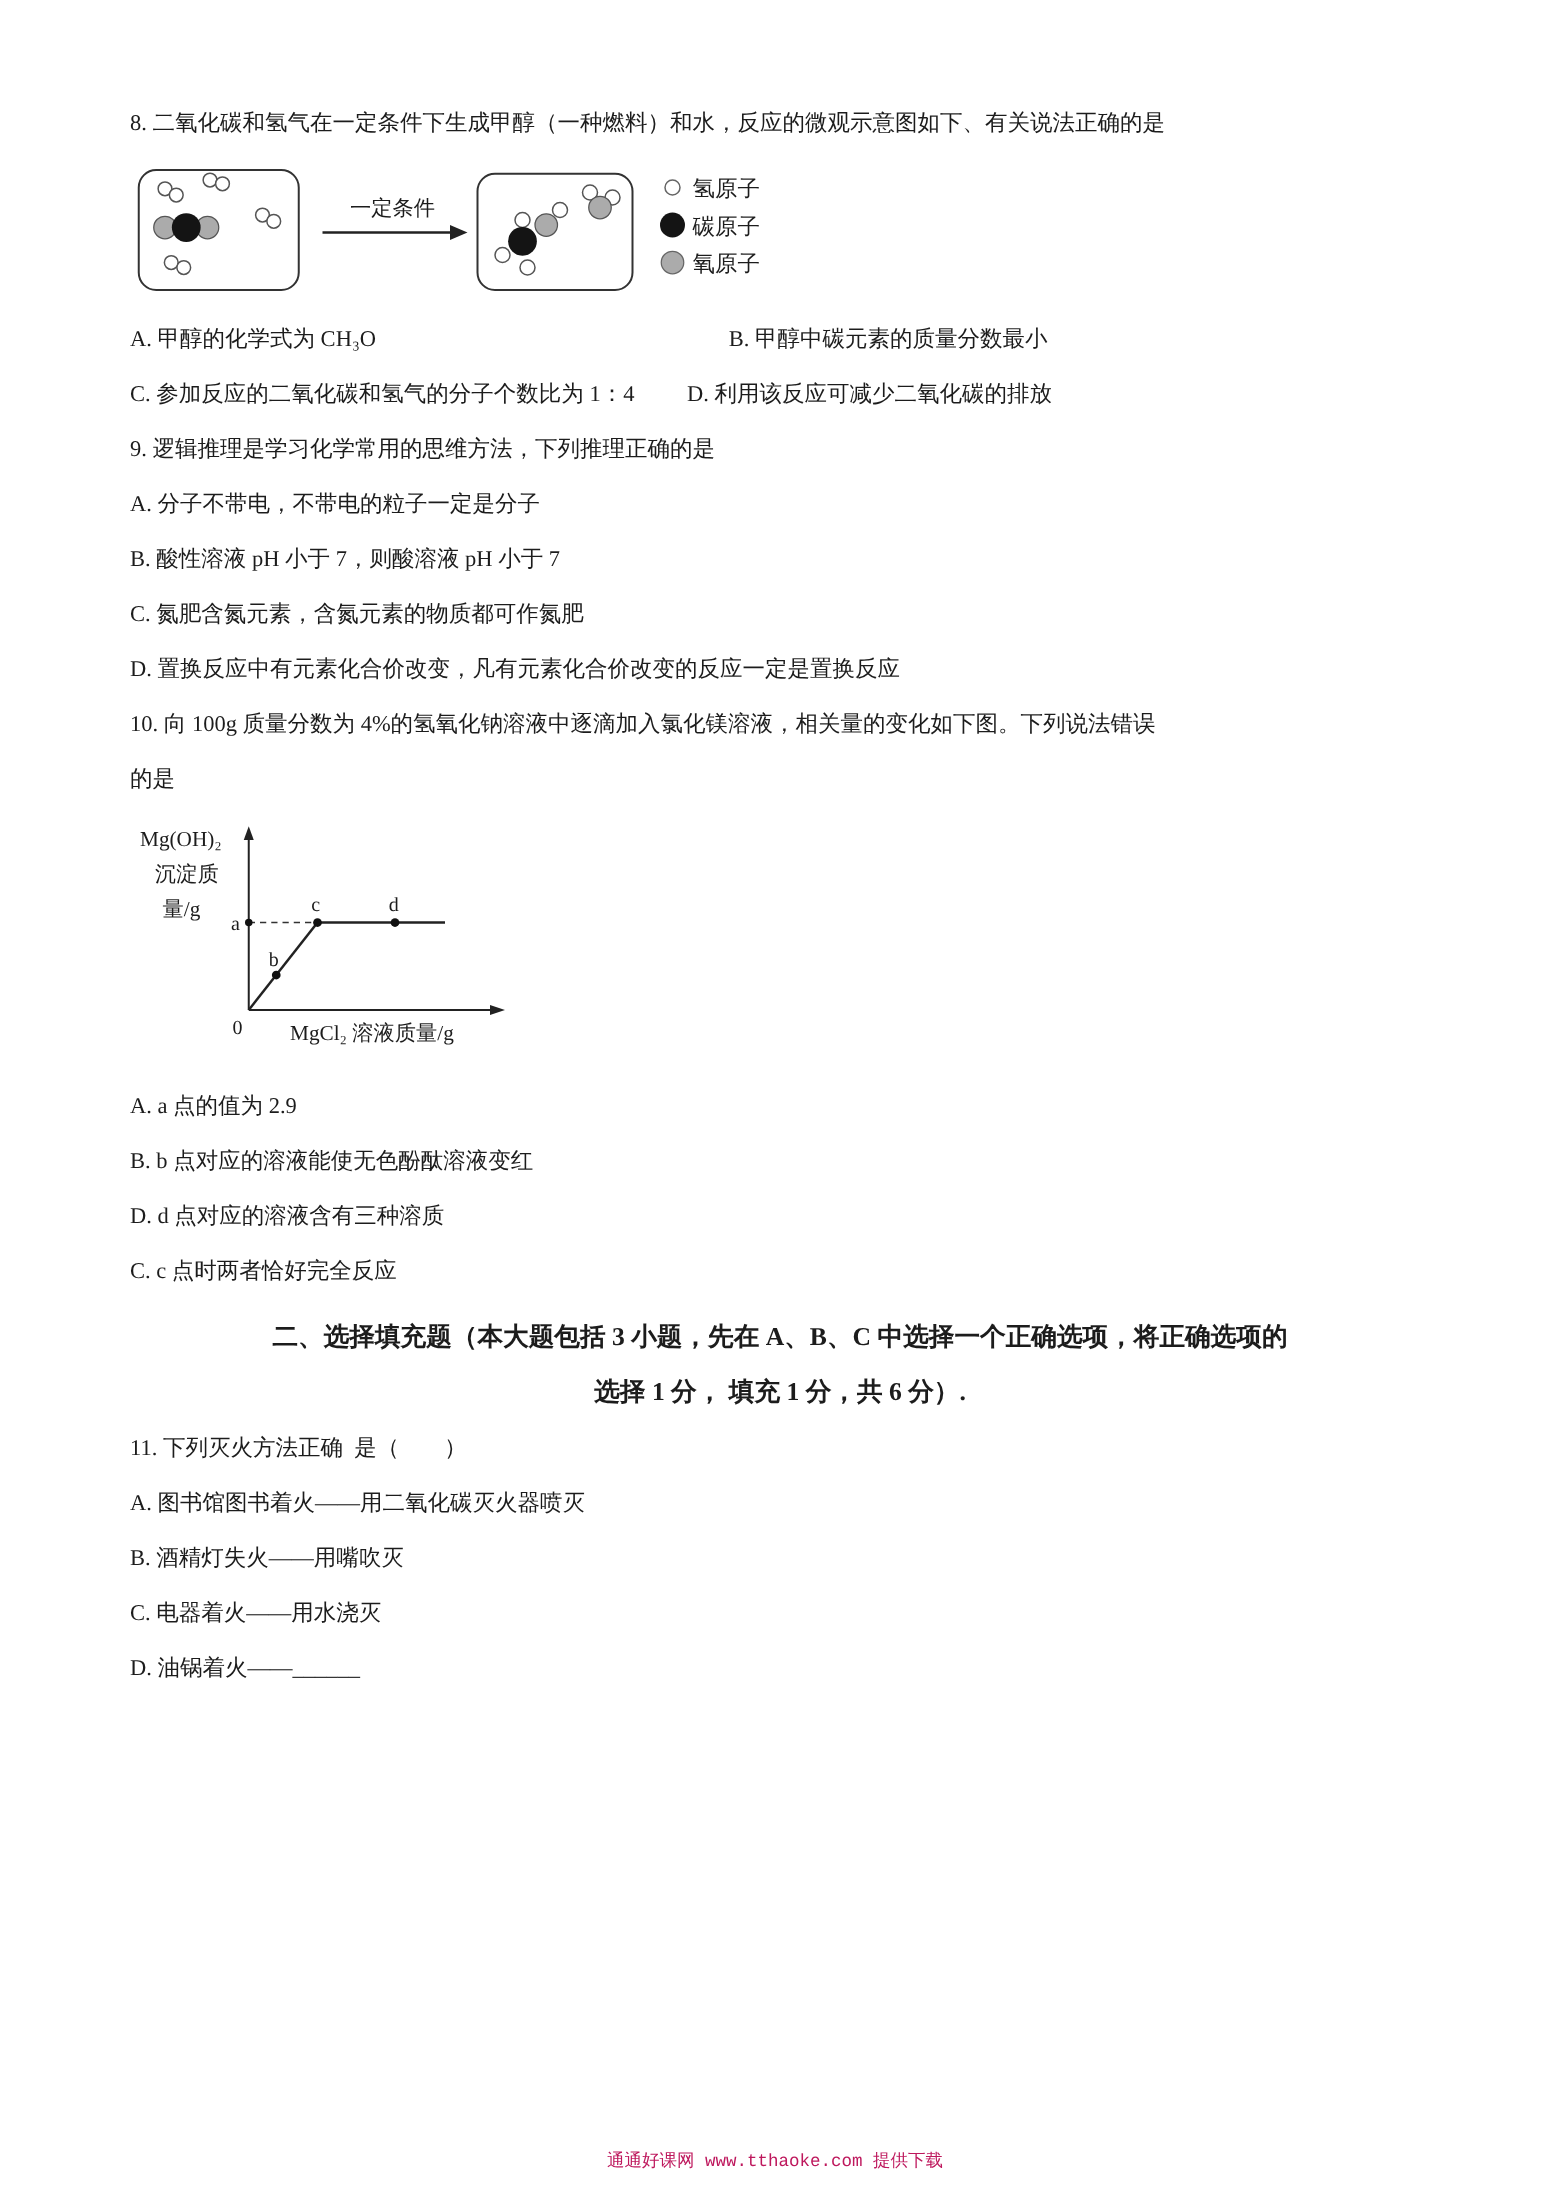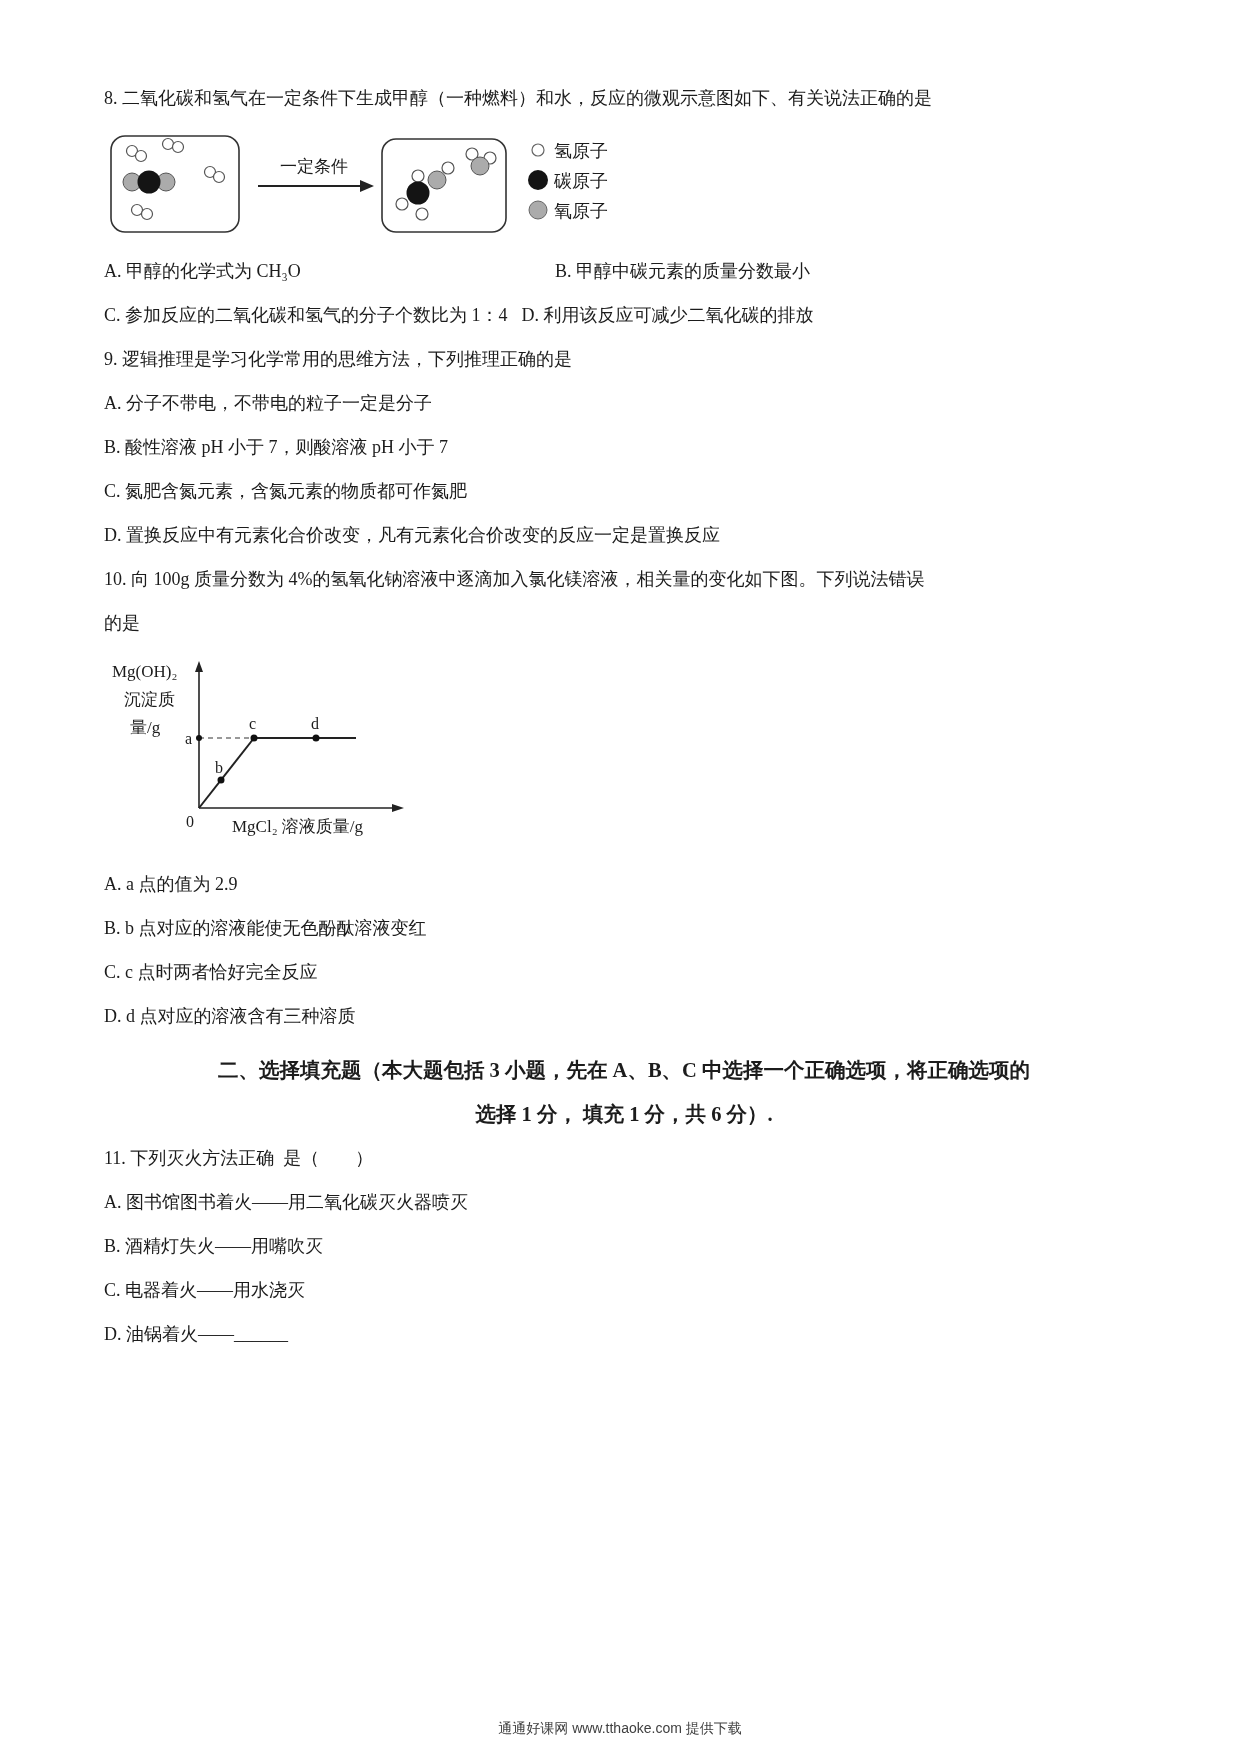--- a/index.html
+++ b/index.html
@@ -2,29 +2,29 @@
 <html><head>
 <meta charset="utf-8">
 <style>
   html,body{margin:0;padding:0;}
   body{
     width:1240px;height:1754px;background:#ffffff;position:relative;
     font-family:"Liberation Serif","DejaVu Serif",serif;color:#1c1c1c;
   }
   .content{padding:86px 96px 0 104px;font-size:18px;}
   .line{line-height:24px;margin:0 0 20px 0;white-space:pre-wrap;}
-  .pair{display:flex;line-height:24px;margin:0 0 20px 0;}
+  .pair{display:flex;line-height:24px;margin:0 0 20px 0;gap:28px;}
   .pair .left-opt{flex:0 0 451px;}
   .pair .gap-opt{margin-left:14px;}
   .diagram-wrap{margin:2px 0 14px 2px;}
   .chart-wrap{margin:10px 0 24px 0;}
   .section-head{font-weight:bold;font-size:20.5px;line-height:44px;margin:4px 0 10px 0;text-align:center;}
   .footer{
     position:absolute;left:0;bottom:16px;width:100%;text-align:center;
-    font-size:14px;color:#404040;font-family:Liberation Sans, sans-serif;
+    font-size:14px;color:#be185d;font-family:Liberation Mono, monospace;
   }
   svg text{font-family:"Liberation Serif","DejaVu Serif",serif;fill:#1c1c1c;}
 </style>
 </head>
 <body>
 
 <div class="content">
 
   <p class="line">8. 二氧化碳和氢气在一定条件下生成甲醇（一种燃料）和水，反应的微观示意图如下、有关说法正确的是</p>
 
@@ -132,22 +132,22 @@
       <text x="8" y="22" font-size="17">Mg(OH)₂</text>
       <text x="20" y="50" font-size="17">沉淀质</text>
       <text x="26" y="78" font-size="17">量/g</text>
       <text x="82" y="172" font-size="16">0</text>
       <text x="128" y="177" font-size="17">MgCl₂ 溶液质量/g</text>
     </svg>
   </div>
 
   <p class="line">A. a 点的值为 2.9</p>
   <p class="line">B. b 点对应的溶液能使无色酚酞溶液变红</p>
+  <p class="line">D. d 点对应的溶液含有三种溶质</p>
   <p class="line">C. c 点时两者恰好完全反应</p>
-  <p class="line">D. d 点对应的溶液含有三种溶质</p>
 
   <div class="section-head">
     <div>二、选择填充题（本大题包括 3 小题，先在 A、B、C 中选择一个正确选项，将正确选项的</div>
     <div>选择 1 分， 填充 1 分，共 6 分）.</div>
   </div>
 
   <p class="line">11. 下列灭火方法正确  是（        ）</p>
   <p class="line">A. 图书馆图书着火——用二氧化碳灭火器喷灭</p>
   <p class="line">B. 酒精灯失火——用嘴吹灭</p>
   <p class="line">C. 电器着火——用水浇灭</p>

